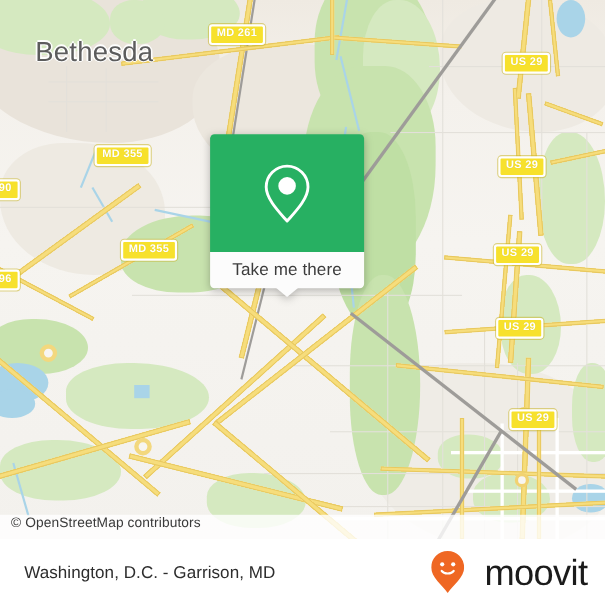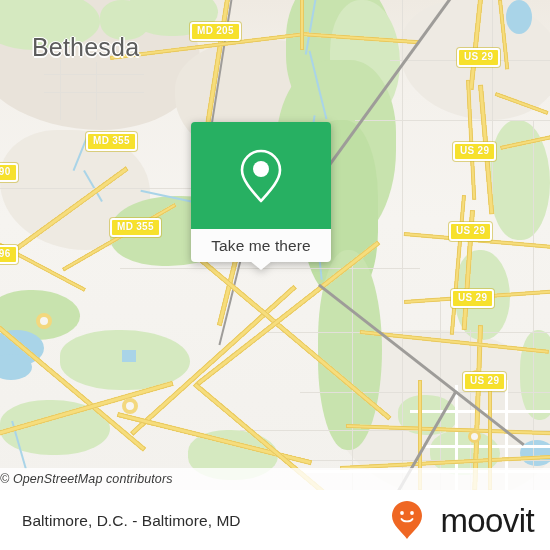--- a/index.html
+++ b/index.html
@@ -97,23 +97,23 @@
     border-right:11px solid transparent;
     border-top:9px solid #fcfcfc;
   }
 
   
   #attribution {
     position:absolute;
     left:0; bottom:0; width:100%;
     height:22px;
     background:rgba(255,255,255,.80);
-    display:flex; align-items:center;
+    display:flex; 
+    padding-left:10px;
     z-index:50;
-    font-style:italic;
   }
   #attribution span {
     font-size:12.5px;
     color:#3a3a3a;
     letter-spacing:.1px;
   }
 
   
   #footer {
     position:absolute;
@@ -265,21 +265,21 @@
   <div class="rail" style="left:455px;top:390px;width:3px;height:120px;transform:rotate(30deg);"></div>
 
   <div style="position:absolute;left:470px;top:370px;width:13px;height:13px;border:3px solid #f1d271;border-radius:50%;background:#f7f5f1;"></div>
   <div style="position:absolute;left:468px;top:430px;width:13px;height:13px;border:3px solid #f1d271;border-radius:50%;background:#f7f5f1;"></div>
   <div style="position:absolute;left:36px;top:313px;width:16px;height:16px;border:4px solid #f3d87e;border-radius:50%;background:#f7f5f1;"></div>
   <div style="position:absolute;left:122px;top:398px;width:16px;height:16px;border:4px solid #f3d87e;border-radius:50%;background:#f7f5f1;"></div>
   <div style="position:absolute;left:236px;top:166px;width:11px;height:11px;border:3px solid #f3d87e;border-radius:50%;background:#f7f5f1;"></div>
 
   <div class="city-label" style="left:32px;top:33px;">Bethesda</div>
 
-  <div class="shield" style="left:190px;top:22px;">MD 205</div>
+  <div class="shield" style="left:190px;top:22px;">MD 261</div>
   <div class="shield" style="left:457px;top:48px;">US 29</div>
   <div class="shield" style="left:86px;top:132px;">MD 355</div>
   <div class="shield" style="left:453px;top:142px;">US 29</div>
   <div class="shield" style="left:-14px;top:163px;">190</div>
   <div class="shield" style="left:110px;top:218px;">MD 355</div>
   <div class="shield" style="left:449px;top:222px;">US 29</div>
   <div class="shield" style="left:-14px;top:245px;">396</div>
   <div class="shield" style="left:451px;top:289px;">US 29</div>
   <div class="shield" style="left:463px;top:372px;">US 29</div>
 
@@ -296,21 +296,21 @@
     </div>
   </div>
 
   <div id="attribution">
     <span>© OpenStreetMap contributors</span>
   </div>
 </div>
 
 <div id="footer">
   <div id="address">
-    <div>Baltimore, D.C. - Baltimore, MD</div>
+    <div>Washington, D.C. - Garrison, MD</div>
   </div>
 
   <div id="brand">
     <svg id="brand-mark" width="30" height="38" viewBox="0 0 30 38">
       <path d="M15 0 C6.7 0 0 6.7 0 15 C0 24 10 31 15 38 C20 31 30 24 30 15 C30 6.7 23.3 0 15 0 Z" fill="#ef6723"></path>
       <circle cx="10" cy="12" r="1.9" fill="#ffffff"></circle>
       <circle cx="20" cy="12" r="1.9" fill="#ffffff"></circle>
       <path d="M9.5 18 C11.5 21.2 18.5 21.2 20.5 18" fill="none" stroke="#ffffff" stroke-width="1.9" stroke-linecap="round"></path>
     </svg>
     <span id="brand-name">moovit</span>

